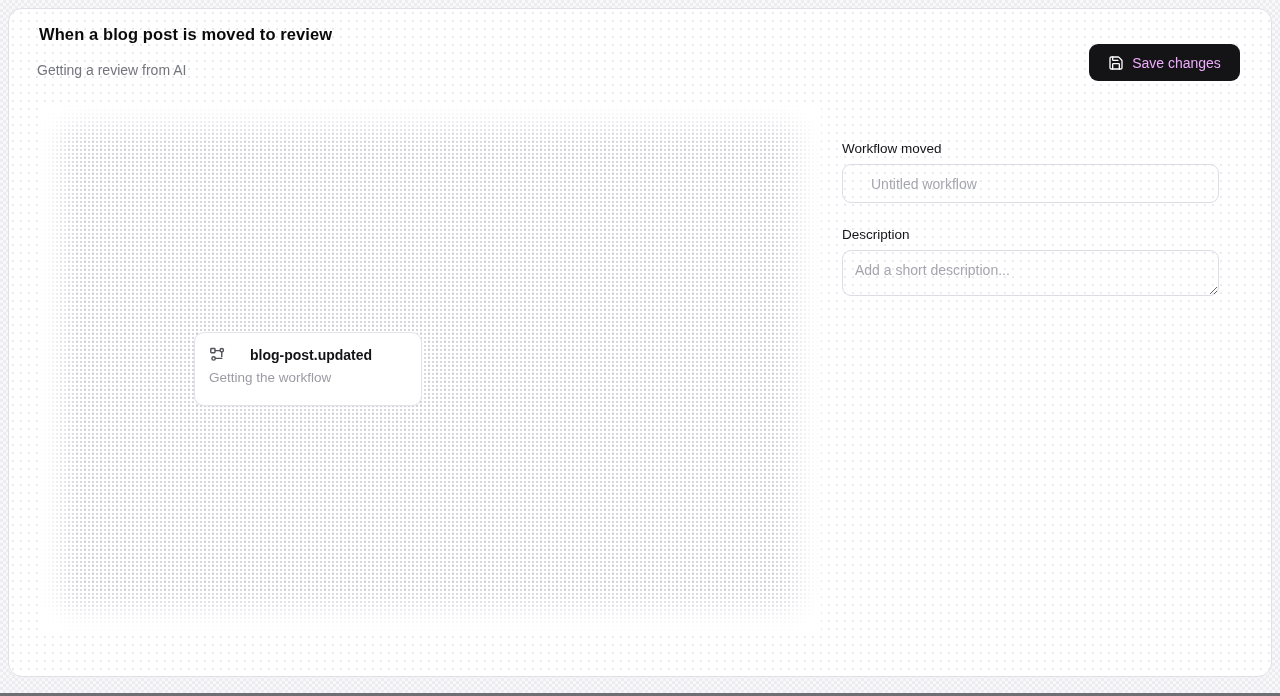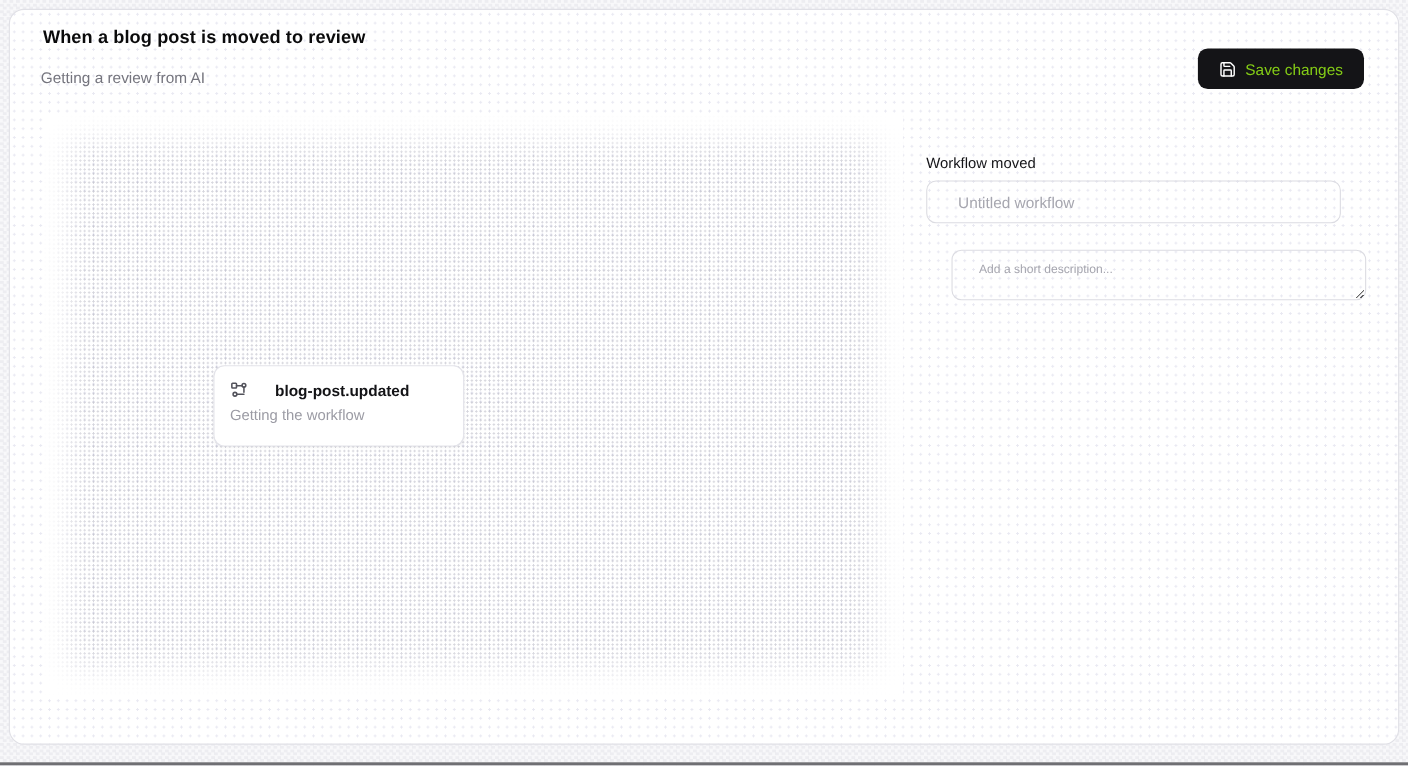--- a/index.html
+++ b/index.html
@@ -47,21 +47,21 @@
     left: 28px; top: 53px;
     font-size: 14px;
     color: #75757e;
   }
   .save-btn {
     position: absolute;
     left: 1080px; top: 35px;
     height: 37px;
     width: 151px;
     background: #141417;
-    color: #84cc16;
+    color: #f0abfc;
     border: none;
     border-radius: 9px;
     font-family: inherit;
     font-size: 14px;
     display: flex;
     align-items: center;
     justify-content: center;
     gap: 8px;
     cursor: pointer;
   }
@@ -130,27 +130,26 @@
     color: #27272a;
     outline: none;
   }
   .field-input::placeholder, .field-textarea::placeholder { color: #a6a6af; }
   .field-textarea {
     width: 100%;
     height: 46px;
     border: 1px solid #dcdce2;
     border-radius: 9px;
     background: transparent;
-    padding: 11px 24px;
+    padding: 11px 12px;
     font-family: inherit;
-    font-size: 11px;
+    font-size: 14px;
     color: #27272a;
     outline: none;
     resize: both;
-    margin-left: 23px;
   }
   .field-group { margin-bottom: 24px; }
 </style>
 </head>
 <body>
 
 <div class="app-card">
 
   <h1 class="page-title">When a blog post is moved to review</h1>
   <div class="page-subtitle">Getting a review from AI</div>
@@ -184,17 +183,18 @@
       <div class="flow-node-sub">Getting the workflow</div>
     </div>
   </div>
 
   <div class="side-panel">
     <div class="field-group">
       <label class="field-label">Workflow moved</label>
       <input class="field-input" type="text" placeholder="Untitled workflow" style="">
     </div>
     <div class="field-group">
+      <label class="field-label">Description</label>
       <textarea class="field-textarea" placeholder="Add a short description..." style=""></textarea>
     </div>
   </div>
 
 </div>
 
 </body></html>

